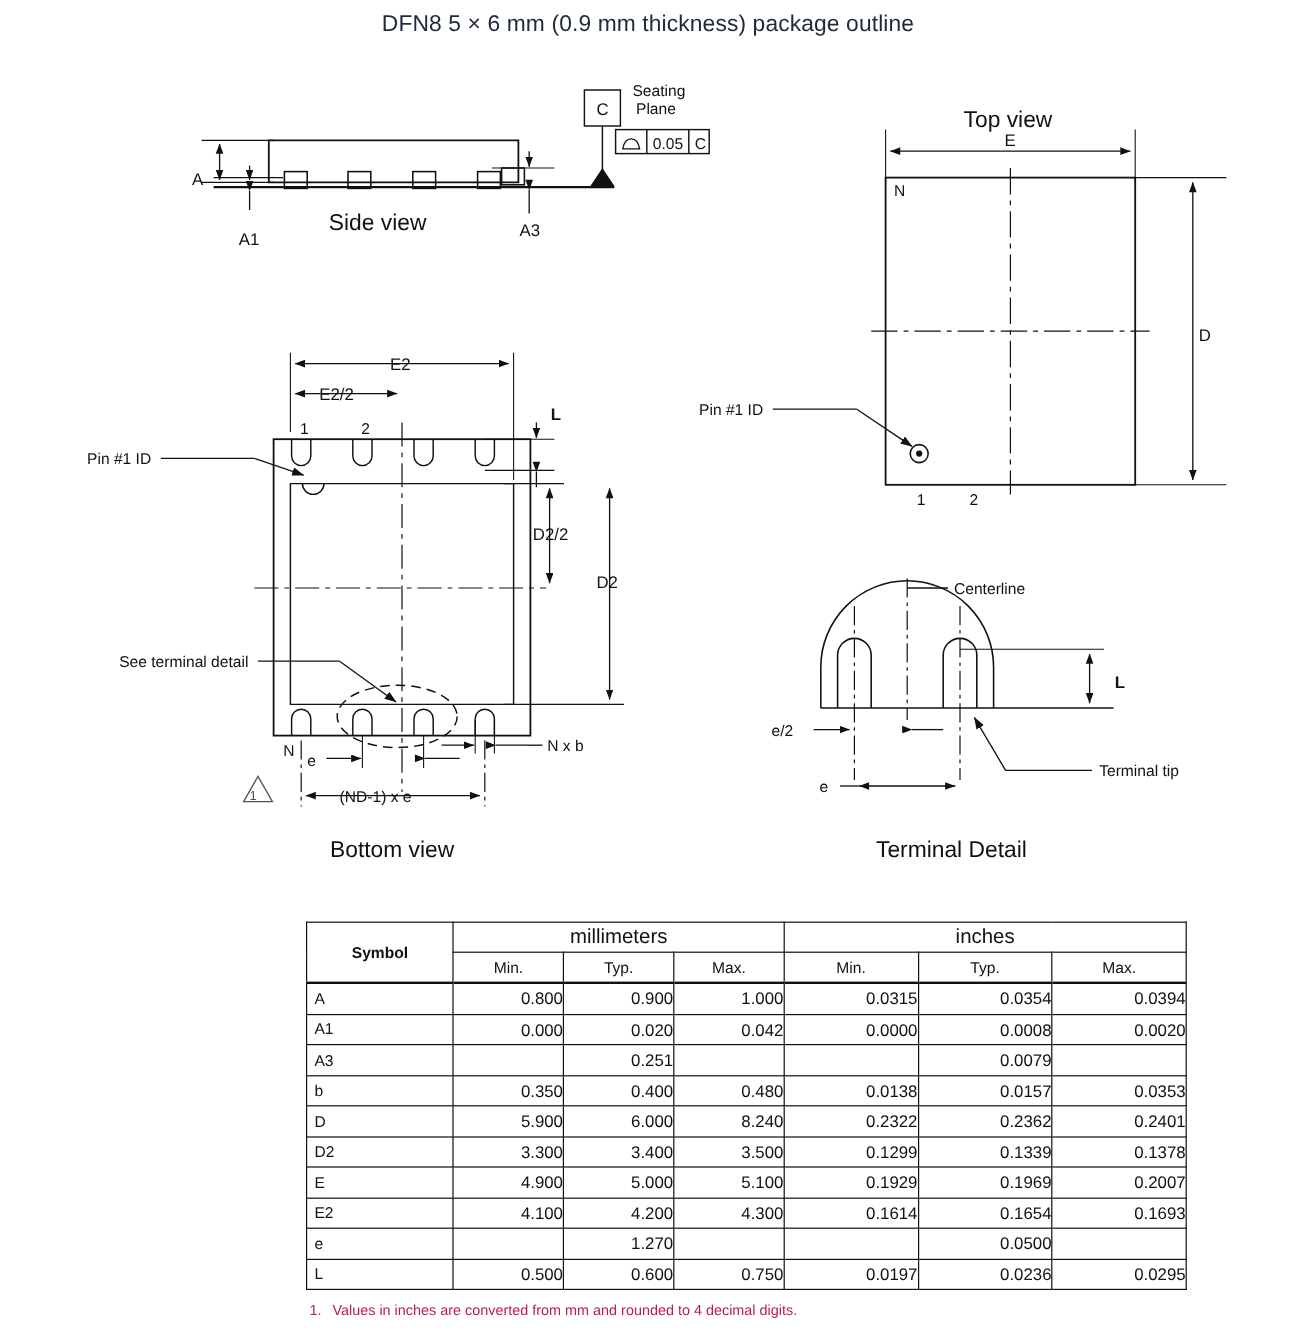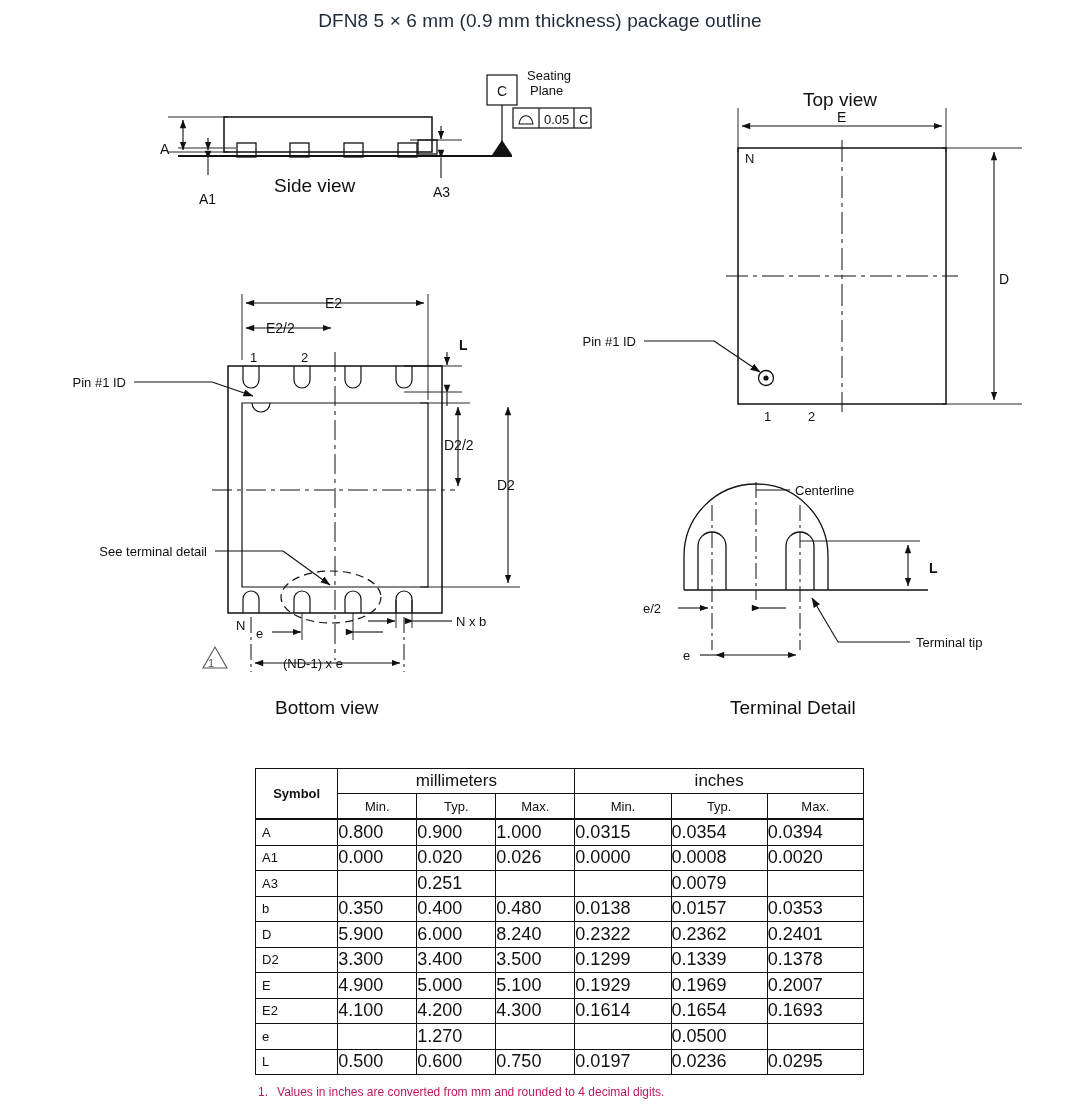--- a/index.html
+++ b/index.html
@@ -32,21 +32,21 @@
   }
   
   #dim-table-wrap {
     position: absolute;
     left: 255px;
     top: 768px;
     width: 673px;
   }
   table.dims {
     border-collapse: collapse;
-    width: 609px;
+    width: 734px;
     font-size: 12.5px;
     color: #111;
   }
   table.dims td, table.dims th {
     border: 1px solid #111;
     padding: 0;
     font-weight: normal;
   }
   table.dims th {
     text-align: center;
@@ -68,23 +68,23 @@
     font-size: 13px;
   }
   table.dims .unit-head.mm-head { border-right: 1.6px solid #111; }
   table.dims td.sym-cell {
     text-align: left;
     padding-left: 6px;
     height: 24.5px;
     font-size: 13px;
   }
   table.dims td.val {
-    text-align: left;
+    text-align: right;
     height: 24.5px;
-    font-size: 18px;
+    font-size: 14px;
   }
   table.dims td.sep-left { border-left: 1.6px solid #111; }
   table.dims th.sep-left { border-left: 1.6px solid #111; }
   #table-note {
     position: absolute;
     left: 258px;
     top: 1085px;
     font-size: 12px;
     color: #be185d;
     white-space: nowrap;
@@ -338,21 +338,21 @@
           <td class="val">0.900</td>
           <td class="val">1.000</td>
           <td class="val sep-left">0.0315</td>
           <td class="val">0.0354</td>
           <td class="val">0.0394</td>
         </tr>
         <tr>
           <td class="sym-cell">A1</td>
           <td class="val">0.000</td>
           <td class="val">0.020</td>
-          <td class="val">0.026</td>
+          <td class="val">0.042</td>
           <td class="val sep-left">0.0000</td>
           <td class="val">0.0008</td>
           <td class="val">0.0020</td>
         </tr>
         <tr>
           <td class="sym-cell">A3</td>
           <td class="val"></td>
           <td class="val">0.251</td>
           <td class="val"></td>
           <td class="val sep-left"></td>

